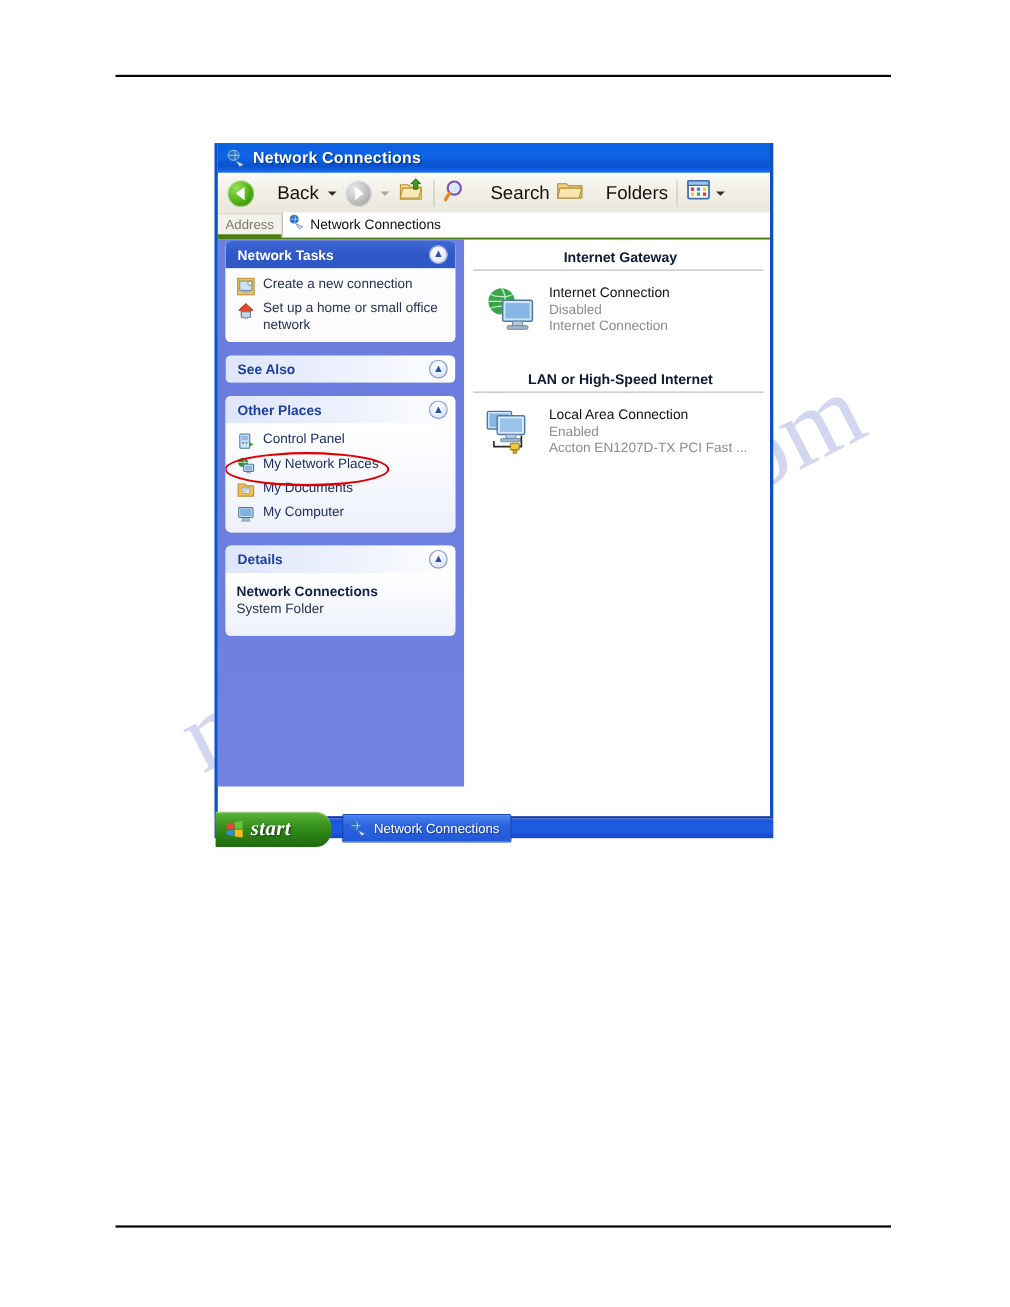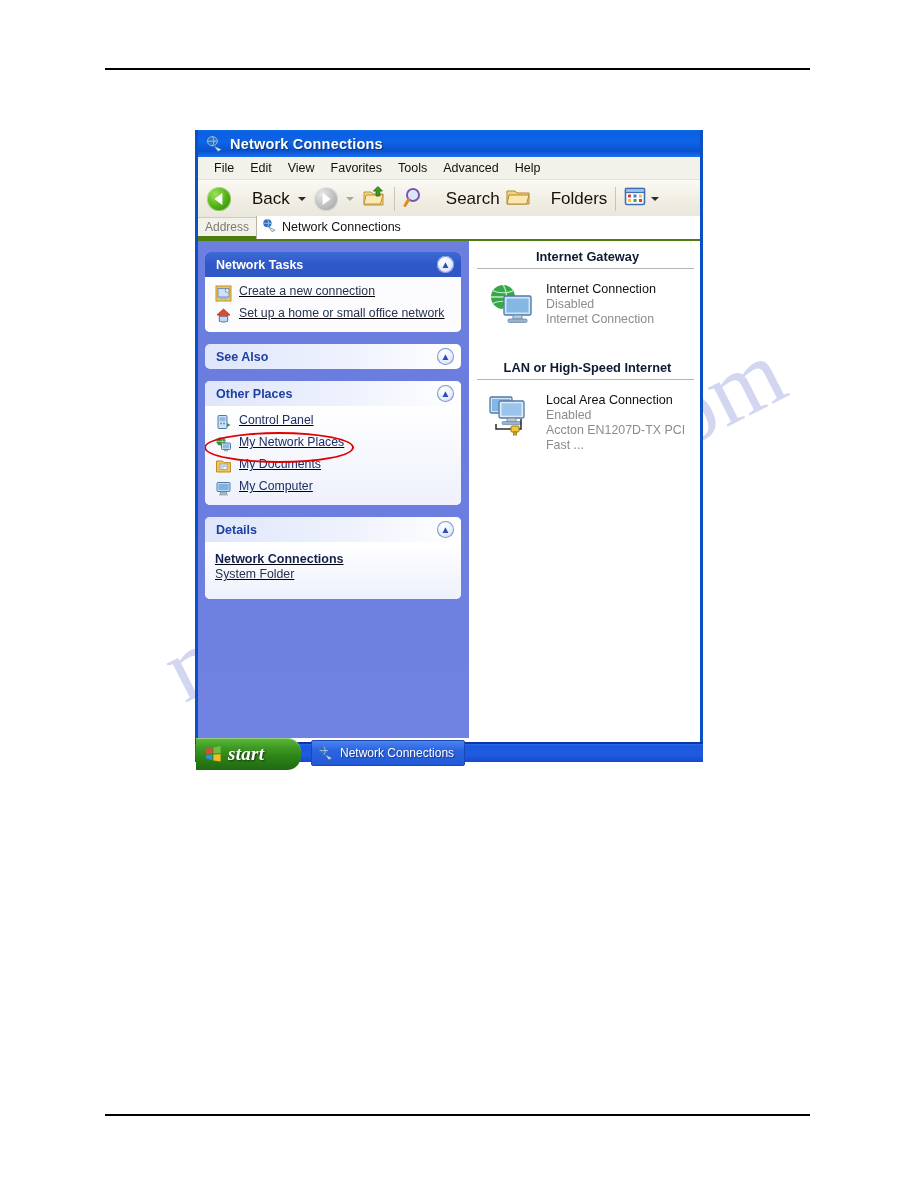--- a/index.html
+++ b/index.html
@@ -87,23 +87,23 @@
   .addressbar .addr-label{font-size:12px;color:#7c7a70;padding:0 7px;}
   .addr-field{
     flex:1;height:23px;background:#fff;display:flex;align-items:center;
     border-left:1px solid #b7b4a6;padding-left:5px;box-sizing:border-box;
   }
   .addr-field .addr-text{font-size:12.5px;color:#14100c;margin-left:5px;}
 
   
   .winbody{display:flex;height:497px;background:#fff;}
   .sidebar{
-    width:271px;flex:none;box-sizing:border-box;
+    width:224px;flex:none;box-sizing:border-box;
     background:linear-gradient(180deg,#6c7ede 0%,#6a7cdd 40%,#7183e2 100%);
-    padding:11px 8px 0 7px;
+    padding:1px 8px 0 7px;
   }
   .content{flex:1;background:#fff;padding:8px 6px 0 8px;box-sizing:border-box;position:relative;}
 
   
   .panel{border-radius:5px;overflow:hidden;margin-bottom:12px;background:#fff;}
   .panel-head{
     height:25px;display:flex;align-items:center;justify-content:space-between;
     padding:0 7px 0 11px;box-sizing:border-box;
   }
   .panel-head .ph-title{font-size:12.5px;font-weight:bold;}
@@ -111,21 +111,21 @@
   .panel.dark .ph-title{color:#fff;}
   .panel.light .panel-head{background:linear-gradient(90deg,#dfe6fb 0%,#eef2fd 55%,#ffffff 100%);}
   .panel.light .ph-title{color:#1c3fa0;}
   .chev{
     width:17px;height:17px;border-radius:50%;flex:none;
     background:radial-gradient(circle at 40% 30%,#ffffff 0%,#e3ebfb 60%,#b9c8ee 100%);
     box-shadow:inset 0 0 0 1px #7f97d6;
     display:flex;align-items:center;justify-content:center;
     font-size:10px;color:#2a4fb4;line-height:1;font-weight:bold;
   }
-  .panel-body{padding:7px 8px 9px 10px;text-decoration:underline;}
+  .panel-body{padding:7px 8px 9px 10px;}
   .panel.dark .panel-body{background:#fcfcfe;}
   .panel.light .panel-body{background:linear-gradient(180deg,#ffffff 0%,#eef1fc 100%);}
   .plink{display:flex;align-items:flex-start;margin-bottom:5px;cursor:default;}
   .plink:last-child{margin-bottom:0;}
   .plink .pl-ico{width:17px;height:17px;flex:none;margin-right:7px;position:relative;top:1px;}
   .plink .pl-txt{font-size:12.3px;color:#26324f;line-height:14.5px;}
   .panel.light .plink .pl-txt{color:#1d2f63;}
   .detail-title{font-size:12.5px;font-weight:bold;color:#12204a;margin-bottom:1px;}
   .detail-sub{font-size:12.3px;color:#26324f;}
 
@@ -187,29 +187,20 @@
       <svg viewBox="0 0 18 18" width="18" height="18">
         <ellipse cx="6.4" cy="6.2" rx="5" ry="4.6" fill="#2f6fbf"></ellipse>
         <ellipse cx="6.4" cy="6.2" rx="5" ry="4.6" fill="none" stroke="#9fd0f5" stroke-width=".8"></ellipse>
         <path d="M2 6.2h8.8M6.4 1.6c2 2.6 2 6.6 0 9.2" stroke="#bfe2fa" stroke-width=".7" fill="none"></path>
         <path d="M8 11 L15.5 14.5 L12 16.5 Z" fill="#d9e8f7" stroke="#4a6d94" stroke-width=".6"></path>
       </svg>
     </span>
     <span class="title-text">Network Connections</span>
   </div>
 
-  <div class="menubar">
-    <span class="mi">File</span>
-    <span class="mi">Edit</span>
-    <span class="mi">View</span>
-    <span class="mi">Favorites</span>
-    <span class="mi">Tools</span>
-    <span class="mi">Advanced</span>
-    <span class="mi">Help</span>
-  </div>
 
   <div class="toolbar">
     <div class="tb-btn">
       <span class="circ green">
           <i class="arrow-l"></i>
         </span>
       <span class="lbl">Back</span>
     </div>
     <span class="caret"></span>
 

